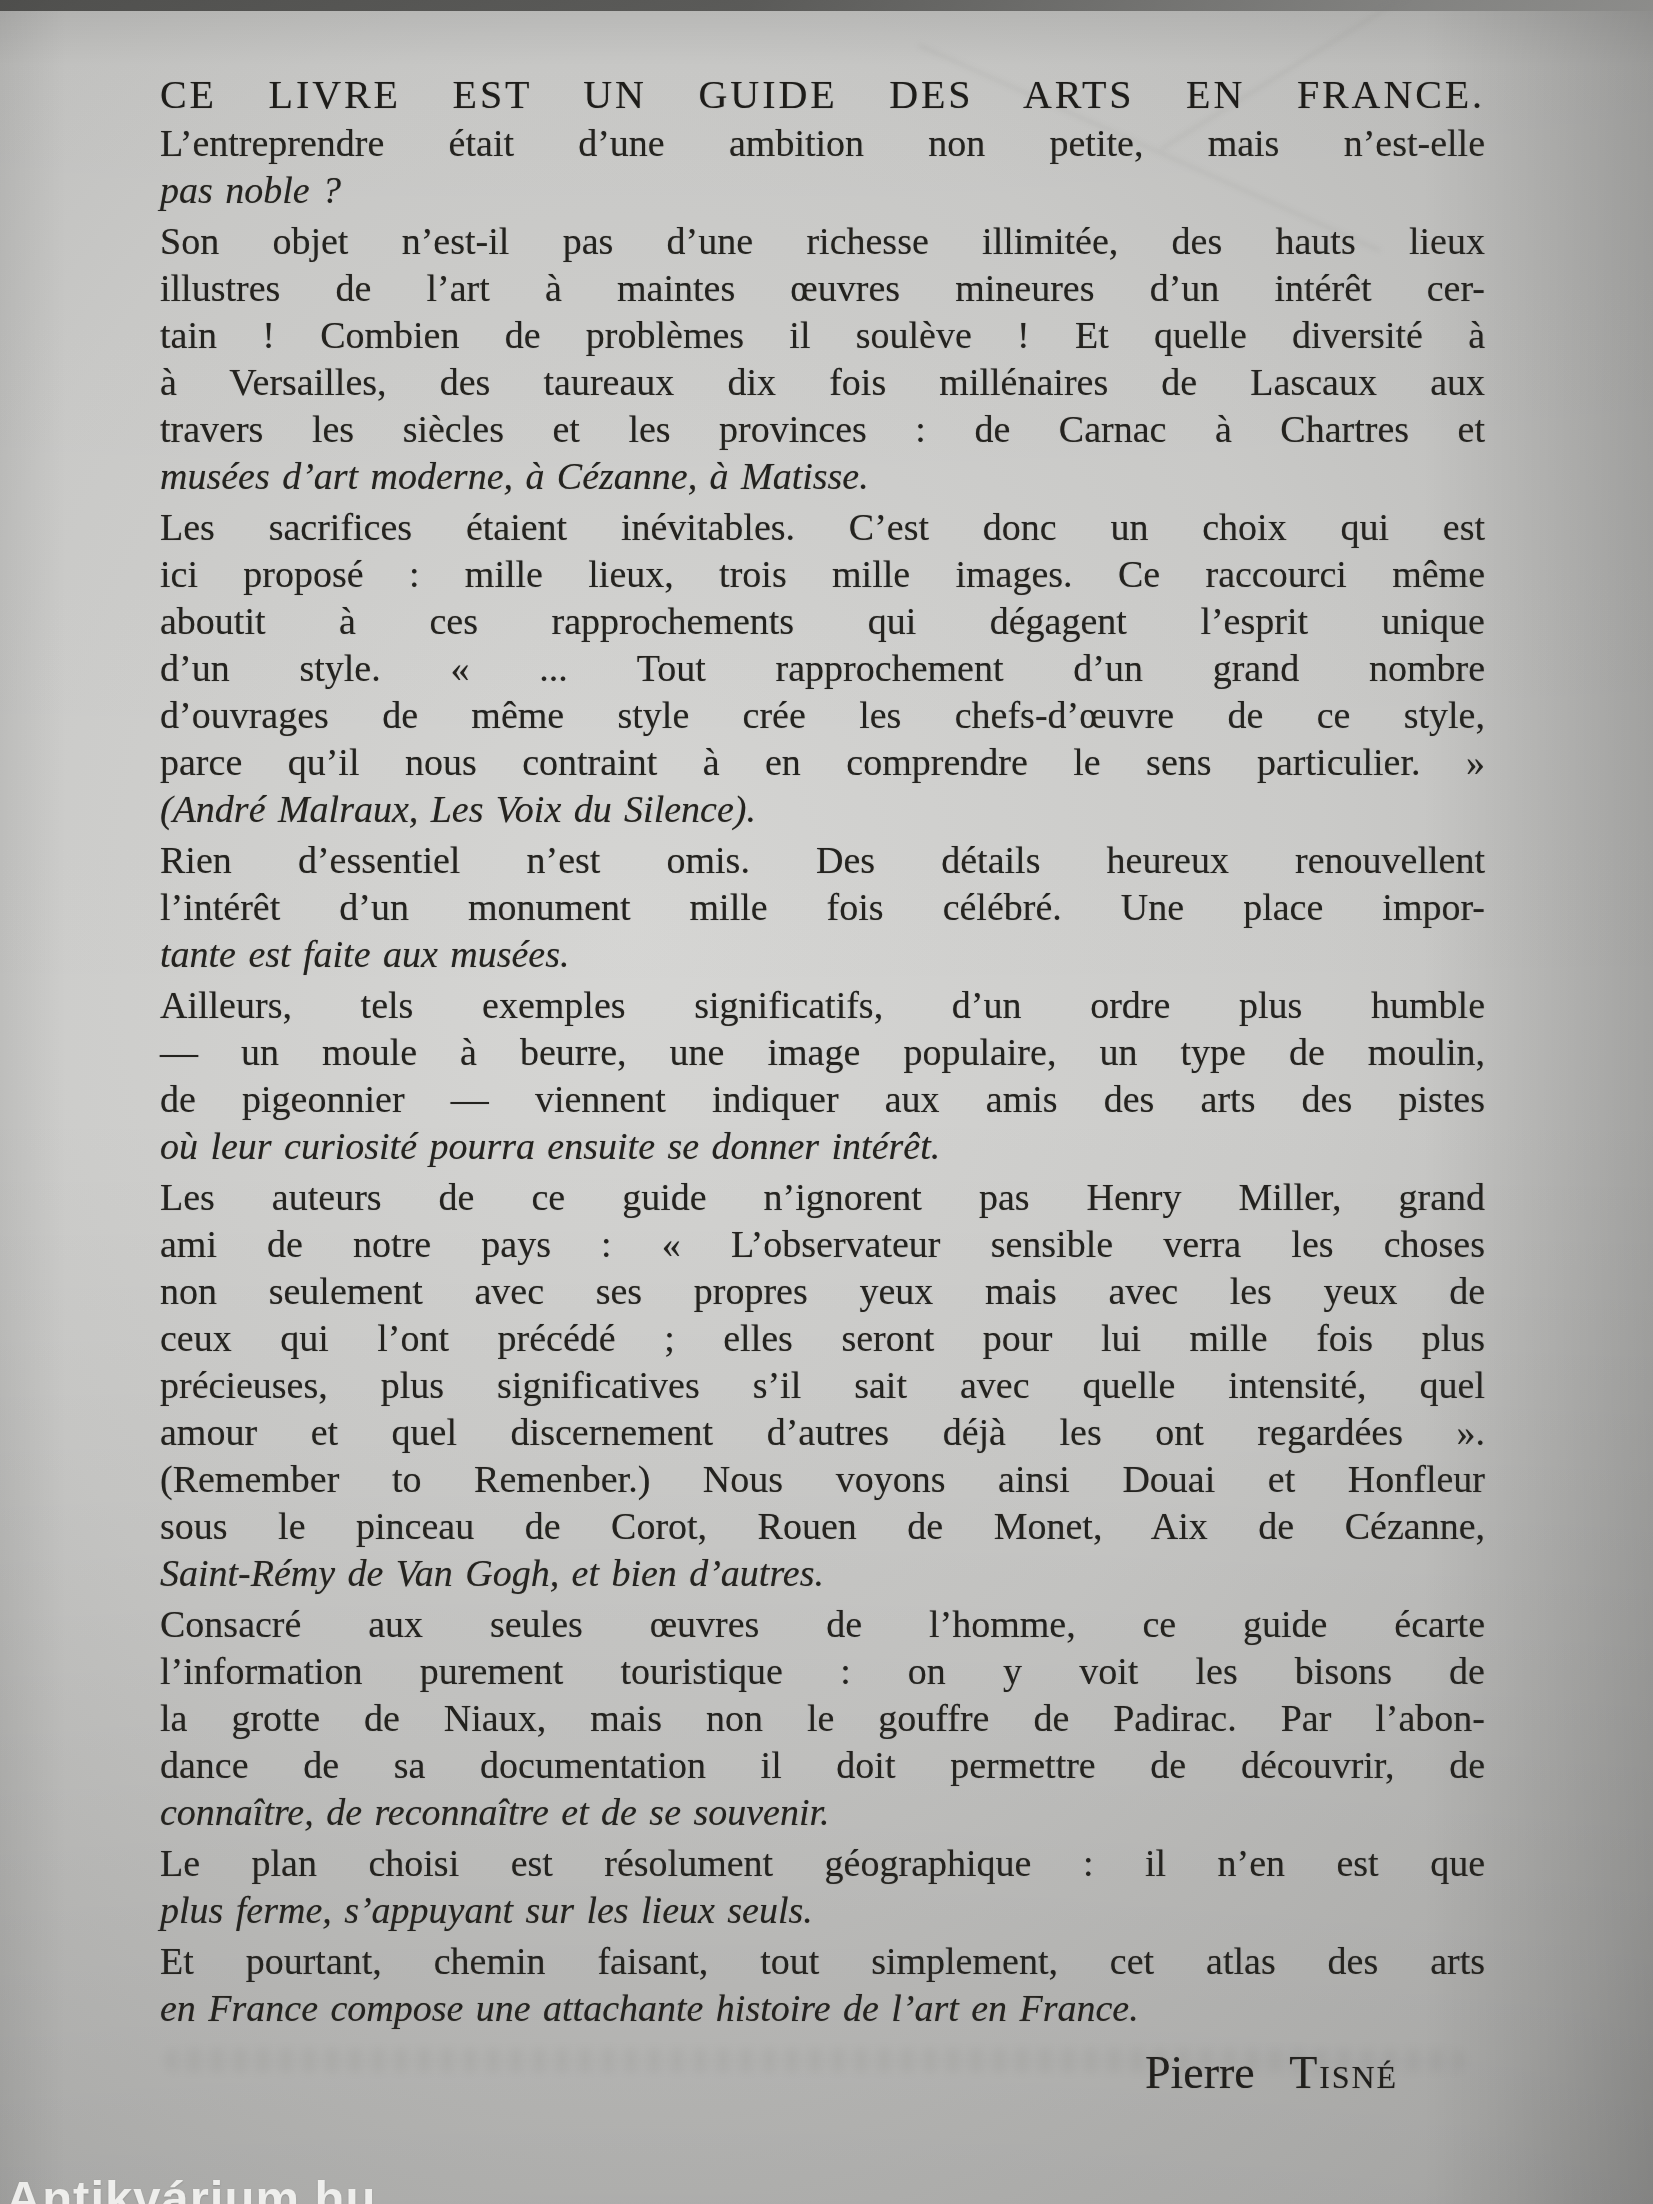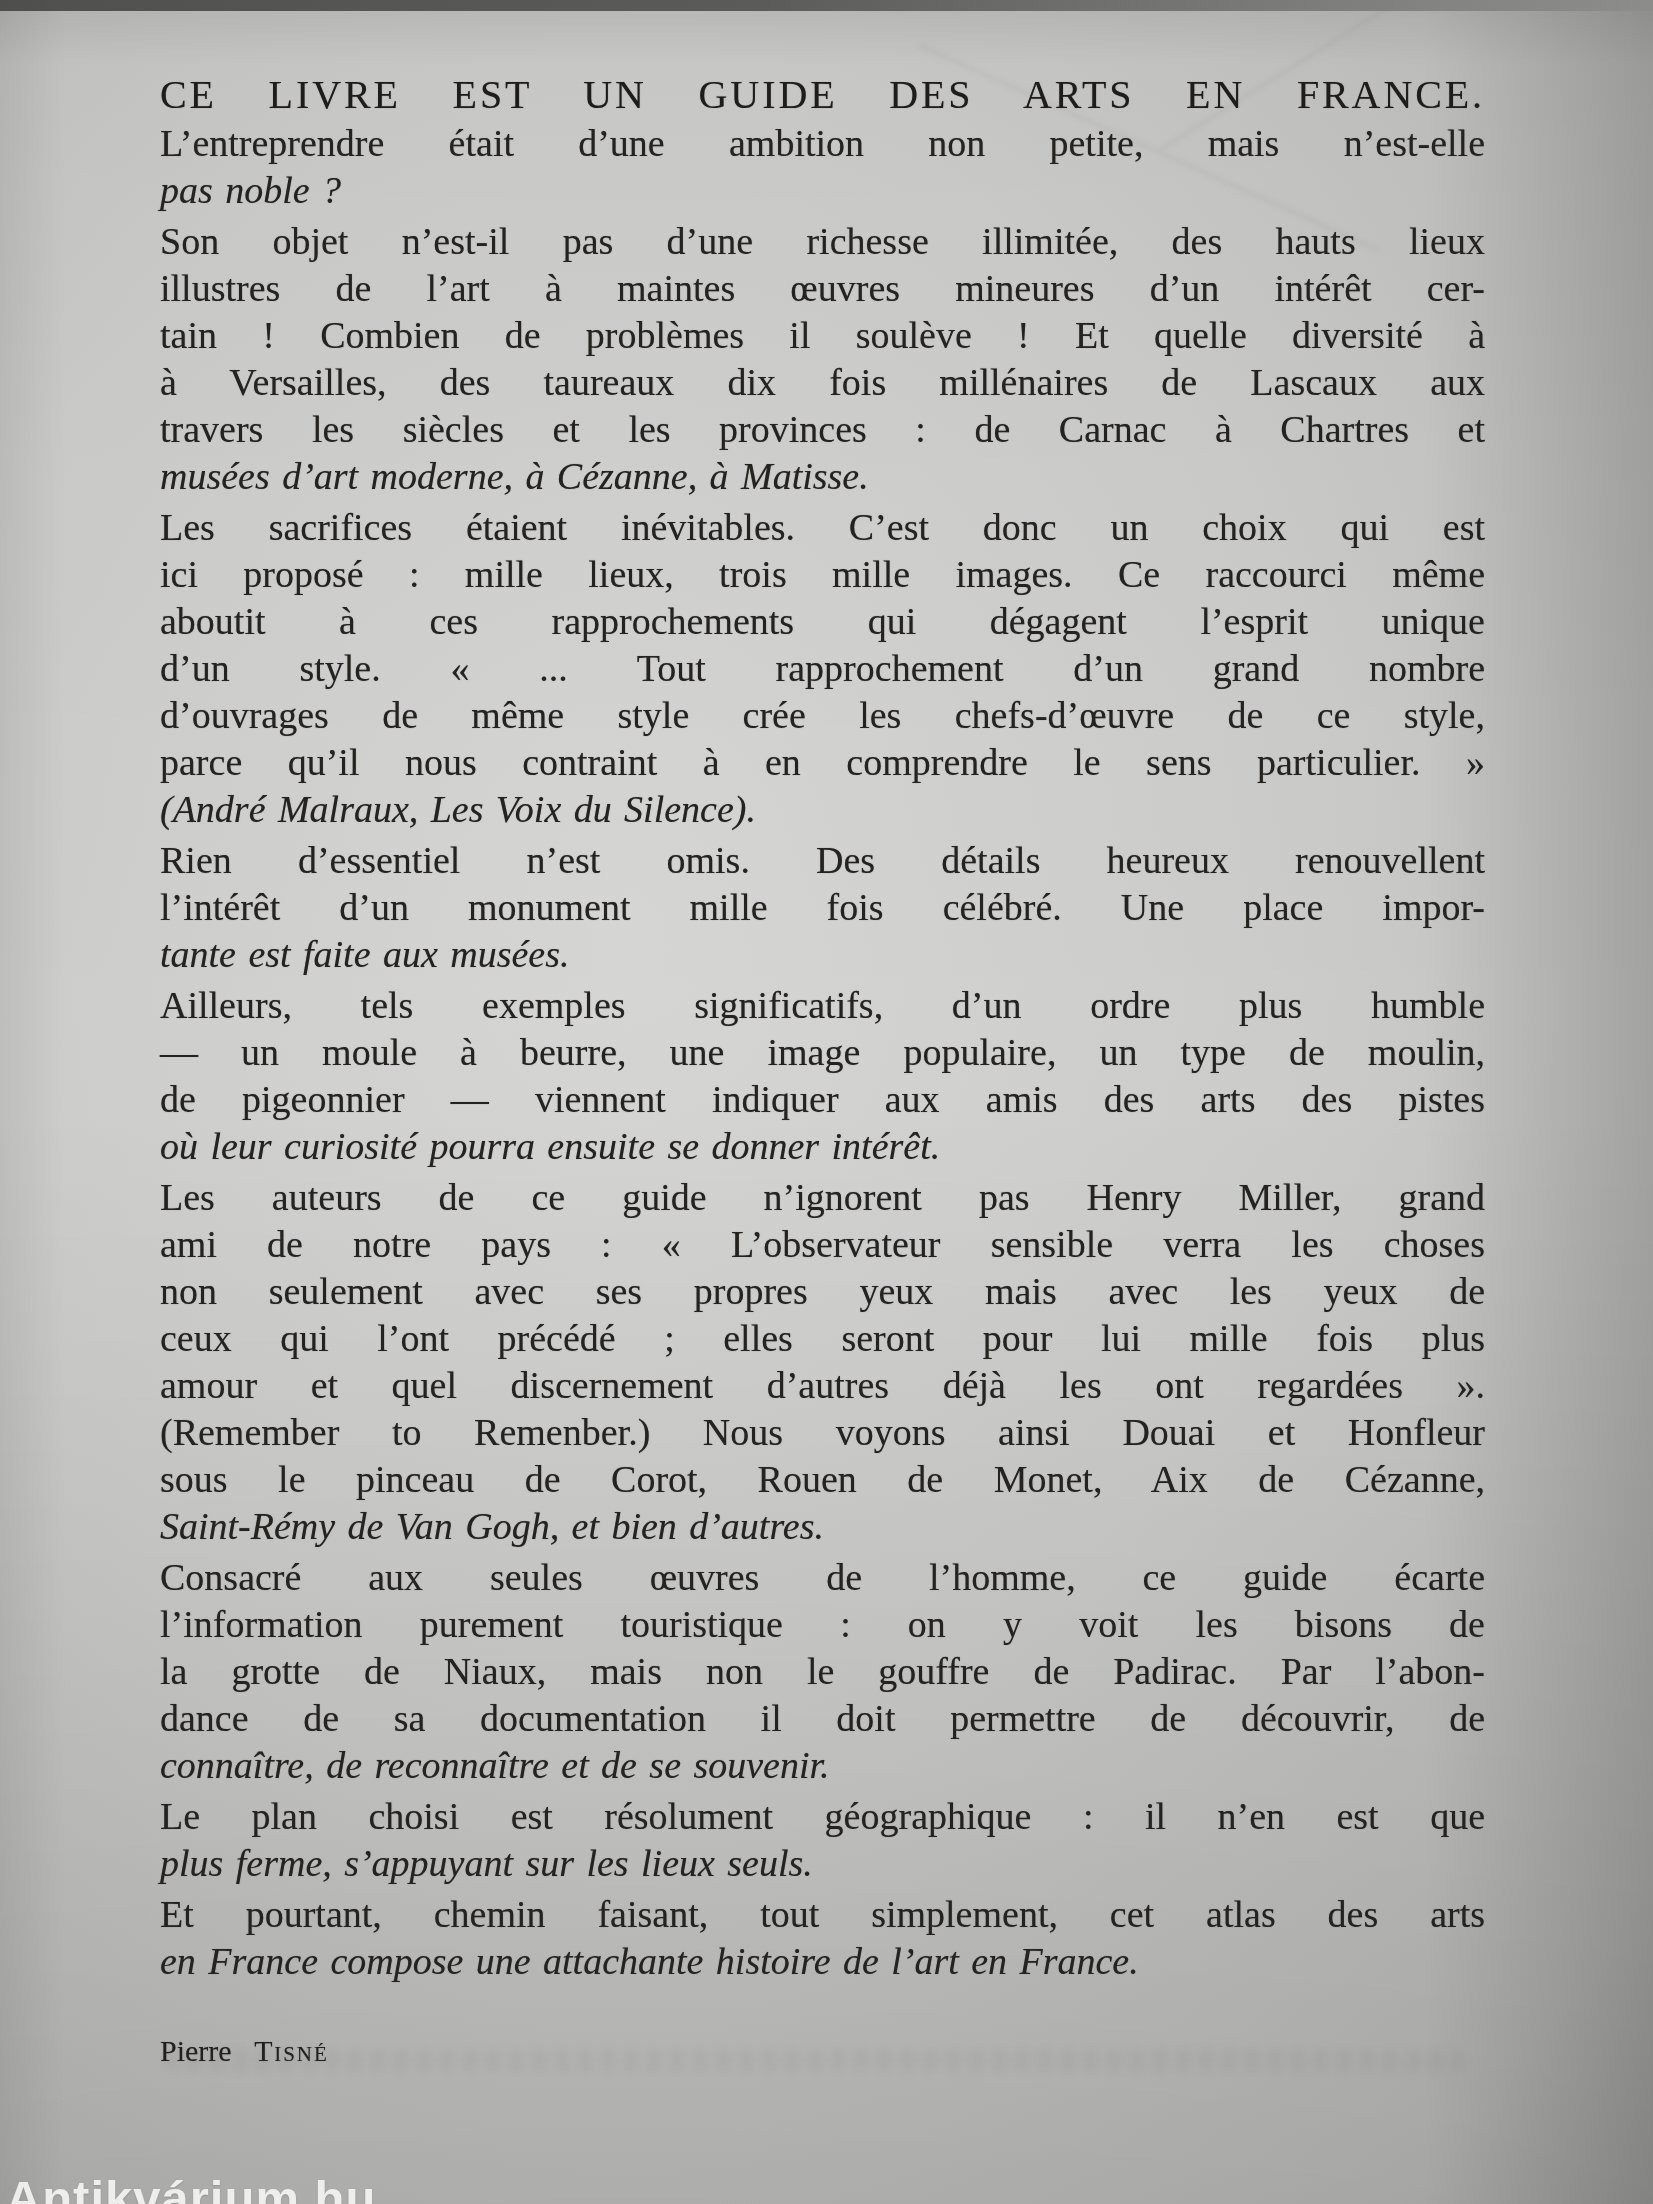--- a/index.html
+++ b/index.html
@@ -54,23 +54,24 @@
   }
   .para { margin-top: 4px; }
   .para.first { margin-top: 1px; }
   .line {
     text-align: justify;
     text-align-last: justify;
     word-spacing: 2.9px;
   }
   .line.last { text-align-last: left; font-style: italic; }
   .signature {
-    margin-top: 42px;
+    margin-top: 17px;
     padding-right: 87px;
-    font-size: 30px;
+    text-align: right;
+    font-size: 46px;
     color: #201f1c;
   }
   .signature .sc {
     font-variant-caps: small-caps;
     letter-spacing: 1.9px;
   }
   .bleed-band {
     position: absolute;
     left: 165px;
     top: 2049px;
@@ -138,20 +139,21 @@
         <div class="line">Ailleurs, tels exemples significatifs, d’un ordre plus humble</div>
         <div class="line">— un moule à beurre, une image populaire, un type de moulin,</div>
         <div class="line">de pigeonnier — viennent indiquer aux amis des arts des pistes</div>
         <div class="line last">où leur curiosité pourra ensuite se donner intérêt.</div>
       </div>
       <div class="para">
         <div class="line">Les auteurs de ce guide n’ignorent pas Henry Miller, grand</div>
         <div class="line">ami de notre pays : « L’observateur sensible verra les choses</div>
         <div class="line">non seulement avec ses propres yeux mais avec les yeux de</div>
         <div class="line">ceux qui l’ont précédé ; elles seront pour lui mille fois plus</div>
+        <div class="line">précieuses, plus significatives s’il sait avec quelle intensité, quel</div>
         <div class="line">amour et quel discernement d’autres déjà les ont regardées ».</div>
         <div class="line">(Remember to Remenber.) Nous voyons ainsi Douai et Honfleur</div>
         <div class="line">sous le pinceau de Corot, Rouen de Monet, Aix de Cézanne,</div>
         <div class="line last">Saint-Rémy de Van Gogh, et bien d’autres.</div>
       </div>
       <div class="para">
         <div class="line">Consacré aux seules œuvres de l’homme, ce guide écarte</div>
         <div class="line">l’information purement touristique : on y voit les bisons de</div>
         <div class="line">la grotte de Niaux, mais non le gouffre de Padirac. Par l’abon-</div>
         <div class="line">dance de sa documentation il doit permettre de découvrir, de</div>

